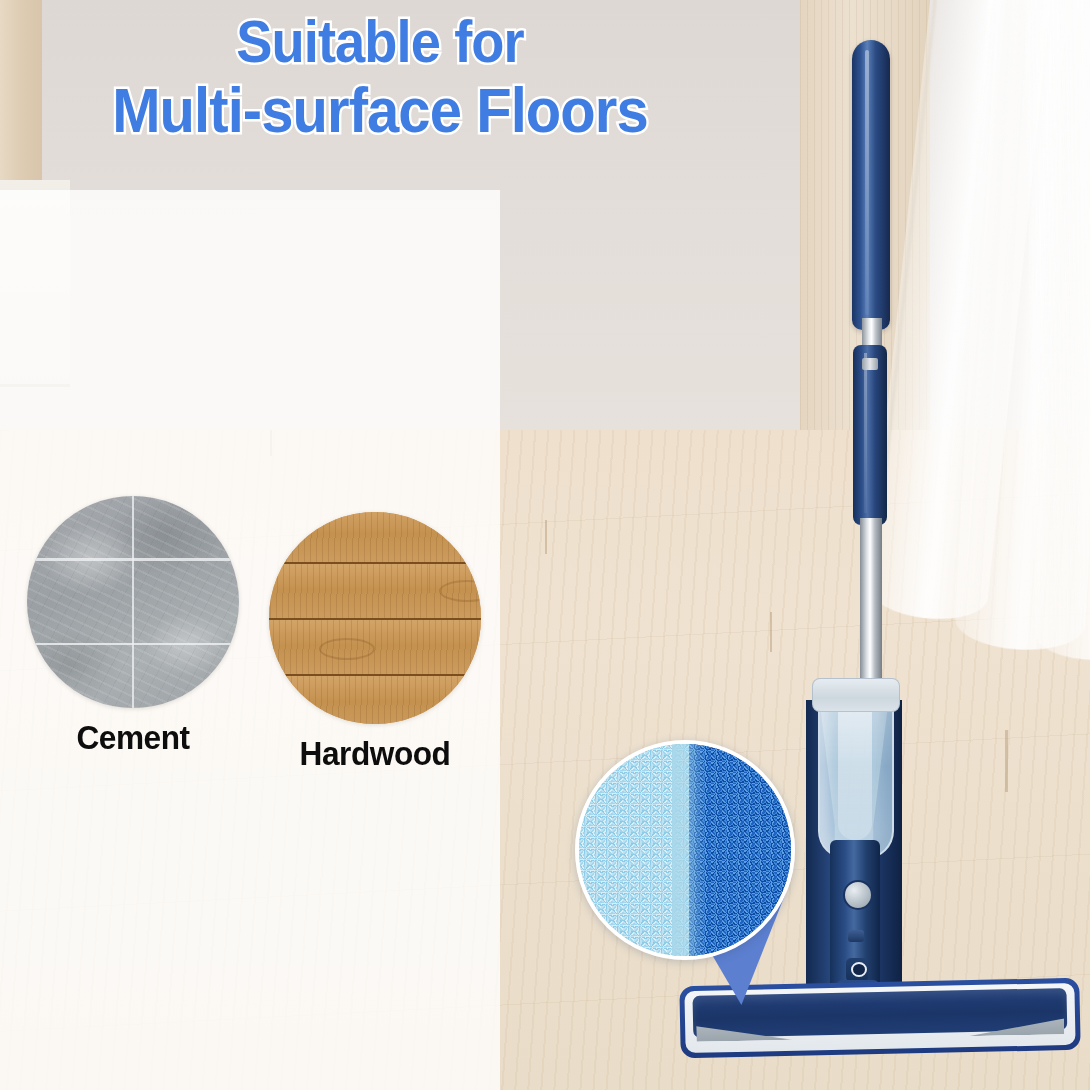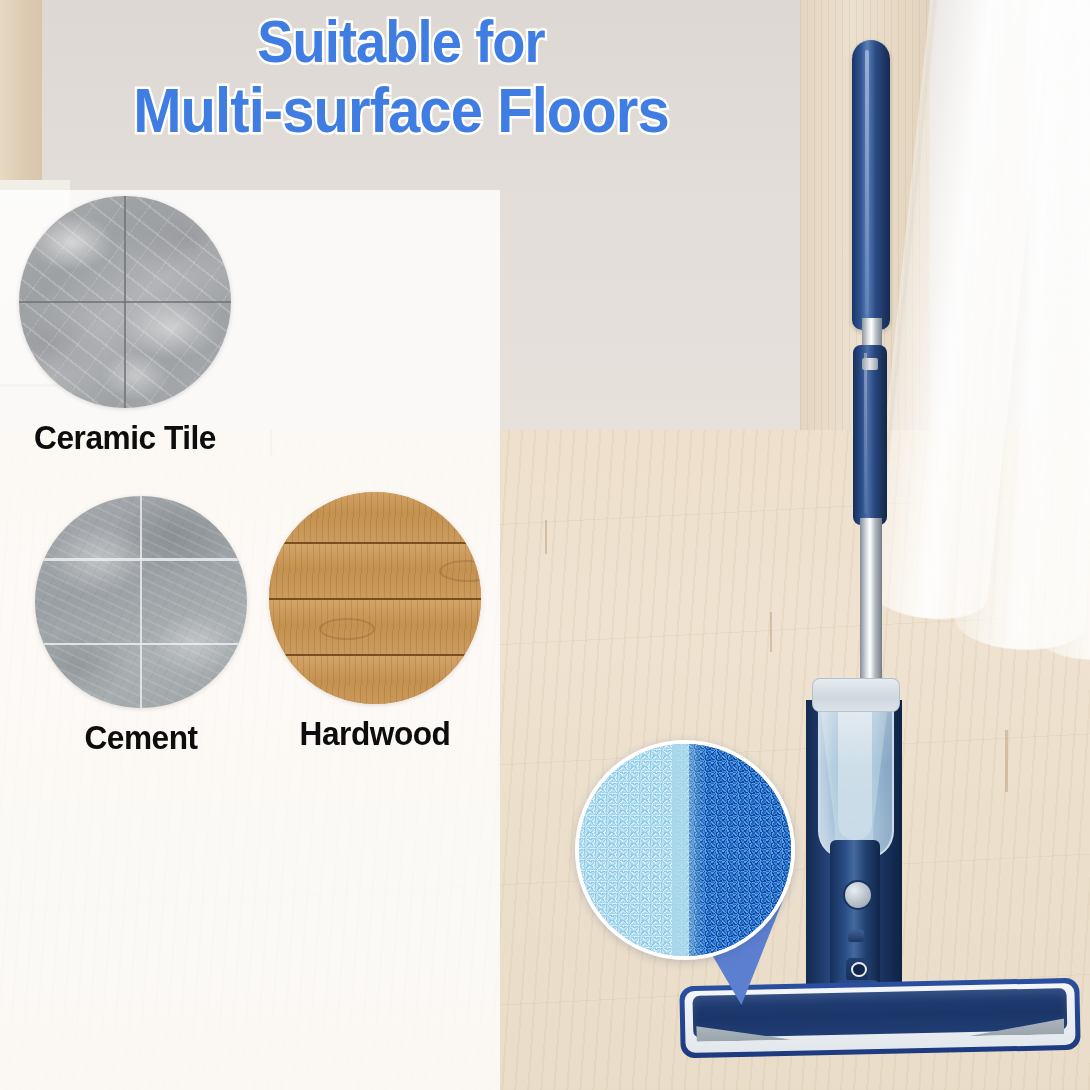--- a/index.html
+++ b/index.html
@@ -32,21 +32,21 @@
   .bg-curtain{position:absolute;right:0;top:0;width:210px;height:620px;}
   .cur{position:absolute;top:-40px;background:linear-gradient(90deg,rgba(255,255,255,.35),rgba(255,255,255,.95),rgba(252,250,246,.6));
     border-radius:50% / 4%;filter:blur(.4px);}
   .c1{left:20px;width:120px;height:660px;transform:rotate(6deg);}
   .c2{left:92px;width:130px;height:690px;transform:rotate(3deg);opacity:.97;}
   .c3{left:150px;width:120px;height:700px;transform:rotate(-1deg);opacity:.9;}
   .cur-edge{position:absolute;left:22px;top:-20px;width:3px;height:640px;
     background:rgba(226,219,208,.8);transform:rotate(6deg);filter:blur(1px);}
 
   
-  .title-wrap{position:absolute;left:0;top:14px;width:760px;text-align:center;z-index:40;margin-left:21px;}
+  .title-wrap{position:absolute;left:0;top:14px;width:760px;text-align:center;z-index:40;}
   .title-line{font-family:"Liberation Sans",sans-serif;font-weight:bold;
     color:#3f7de2;font-size:59px;line-height:.98;letter-spacing:-1px;
     transform:scaleX(.92);transform-origin:center;
     -webkit-text-stroke:5px #ffffff;paint-order:stroke fill;
     text-shadow:0 0 2px #fff,0 0 3px #fff;}
   .t2{font-size:63px;margin-top:8px;}
 
   
   .panel{position:absolute;left:0;top:190px;width:500px;height:900px;
     background:rgba(255,255,255,.80);z-index:20;}
@@ -235,32 +235,28 @@
   </div>
 
   <div class="title-wrap">
     <div class="title-line t1">Suitable for</div>
     <div class="title-line t2">Multi-surface Floors</div>
   </div>
 
   <div class="panel">
     <div class="grid">
 
-      <div class="cell" style="left:0px;top:0px;">
-        <div class="swatch tex-ceramic"></div>
-        <div class="swatch-label">Ceramic Tile</div>
-      </div>
-
-
-      <div class="cell" style="left:16px;top:300px;">
+
+
+      <div class="cell" style="left:8px;top:300px;">
         <div class="swatch tex-cement"></div>
         <div class="swatch-label">Cement</div>
       </div>
 
-      <div class="cell" style="left:250px;top:296px;">
+      <div class="cell" style="left:250px;top:316px;">
         <div class="swatch tex-hardwood">
           <div class="plank" style="left:-60px;top:-4px;width:180px;"></div>
           <div class="plank" style="left:120px;top:-4px;width:170px;"></div>
           <div class="plank" style="left:-40px;top:52px;width:200px;"></div>
           <div class="plank" style="left:160px;top:52px;width:130px;">
             <div class="knot" style="left:10px;top:16px;"></div>
           </div>
           <div class="plank" style="left:-20px;top:108px;width:210px;">
             <div class="knot" style="left:70px;top:18px;"></div>
           </div>

